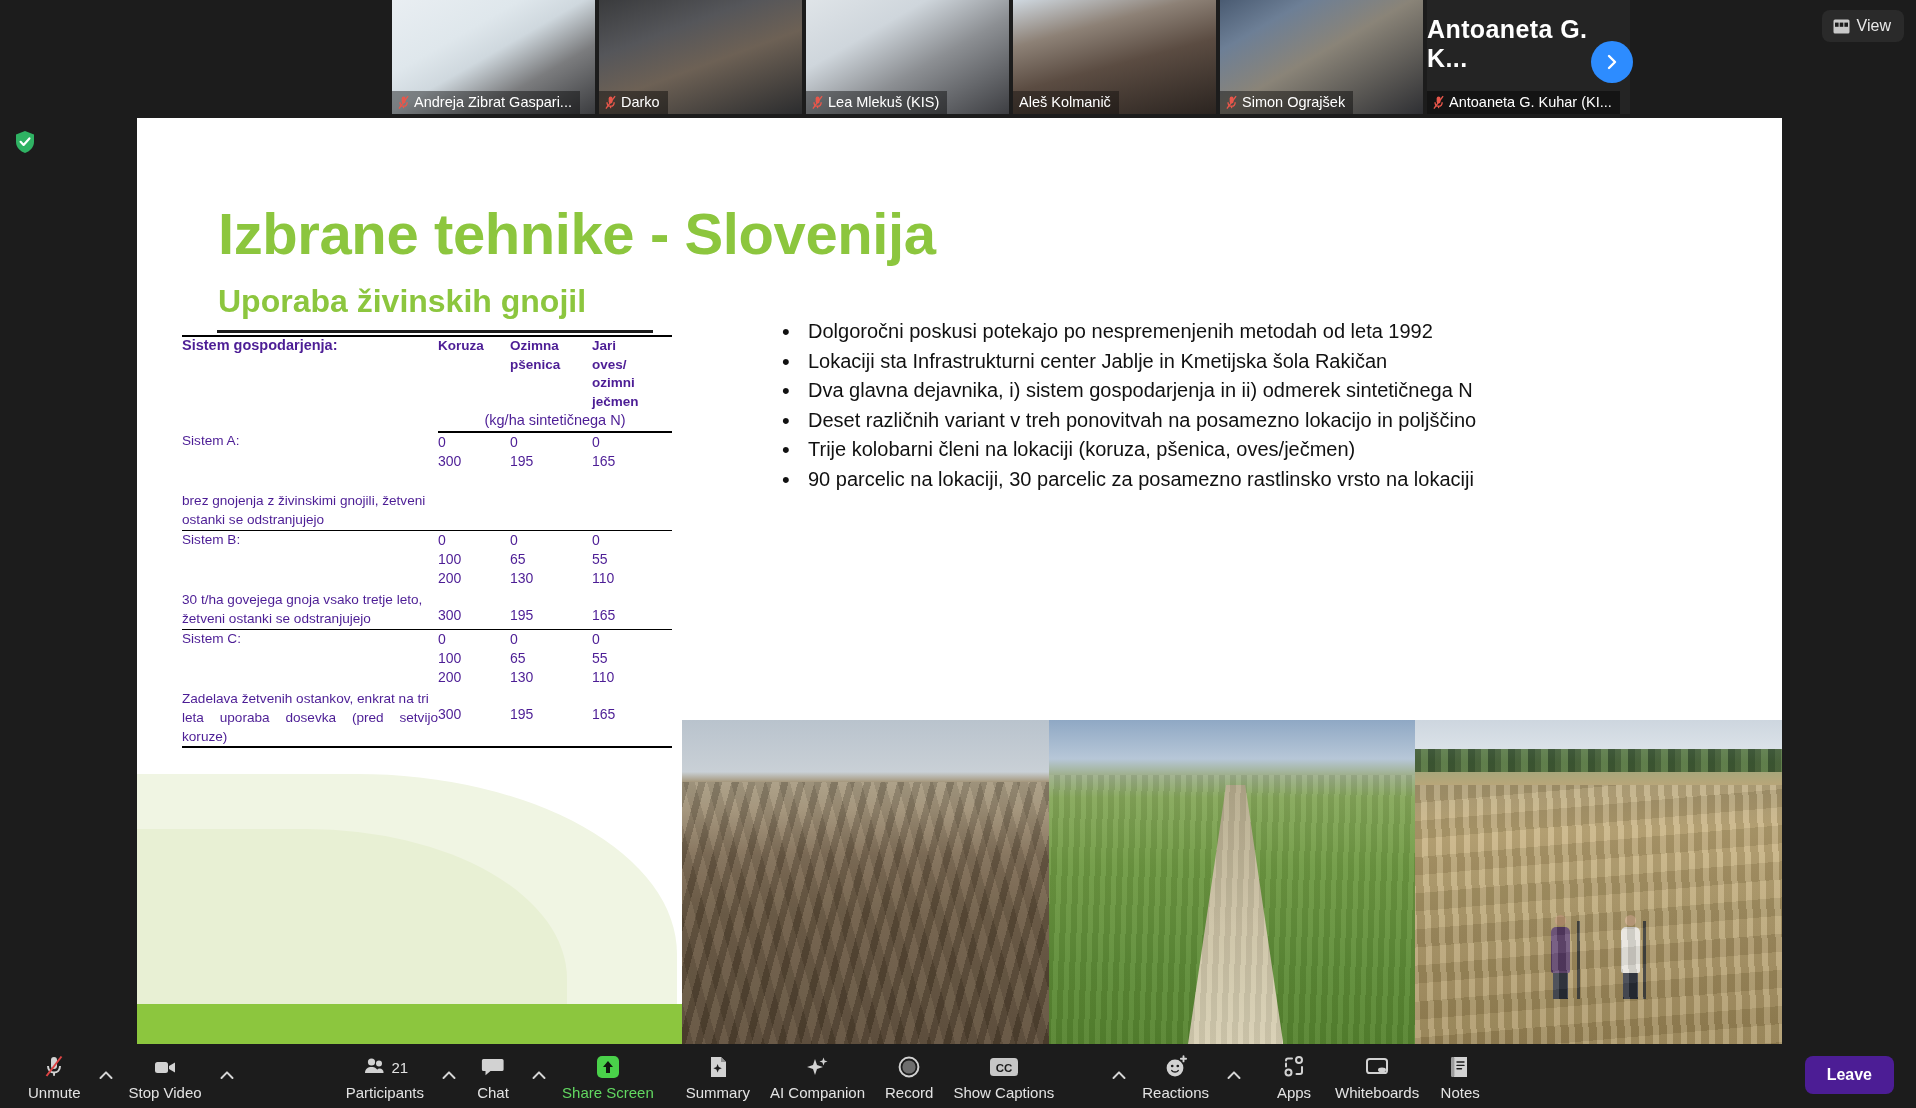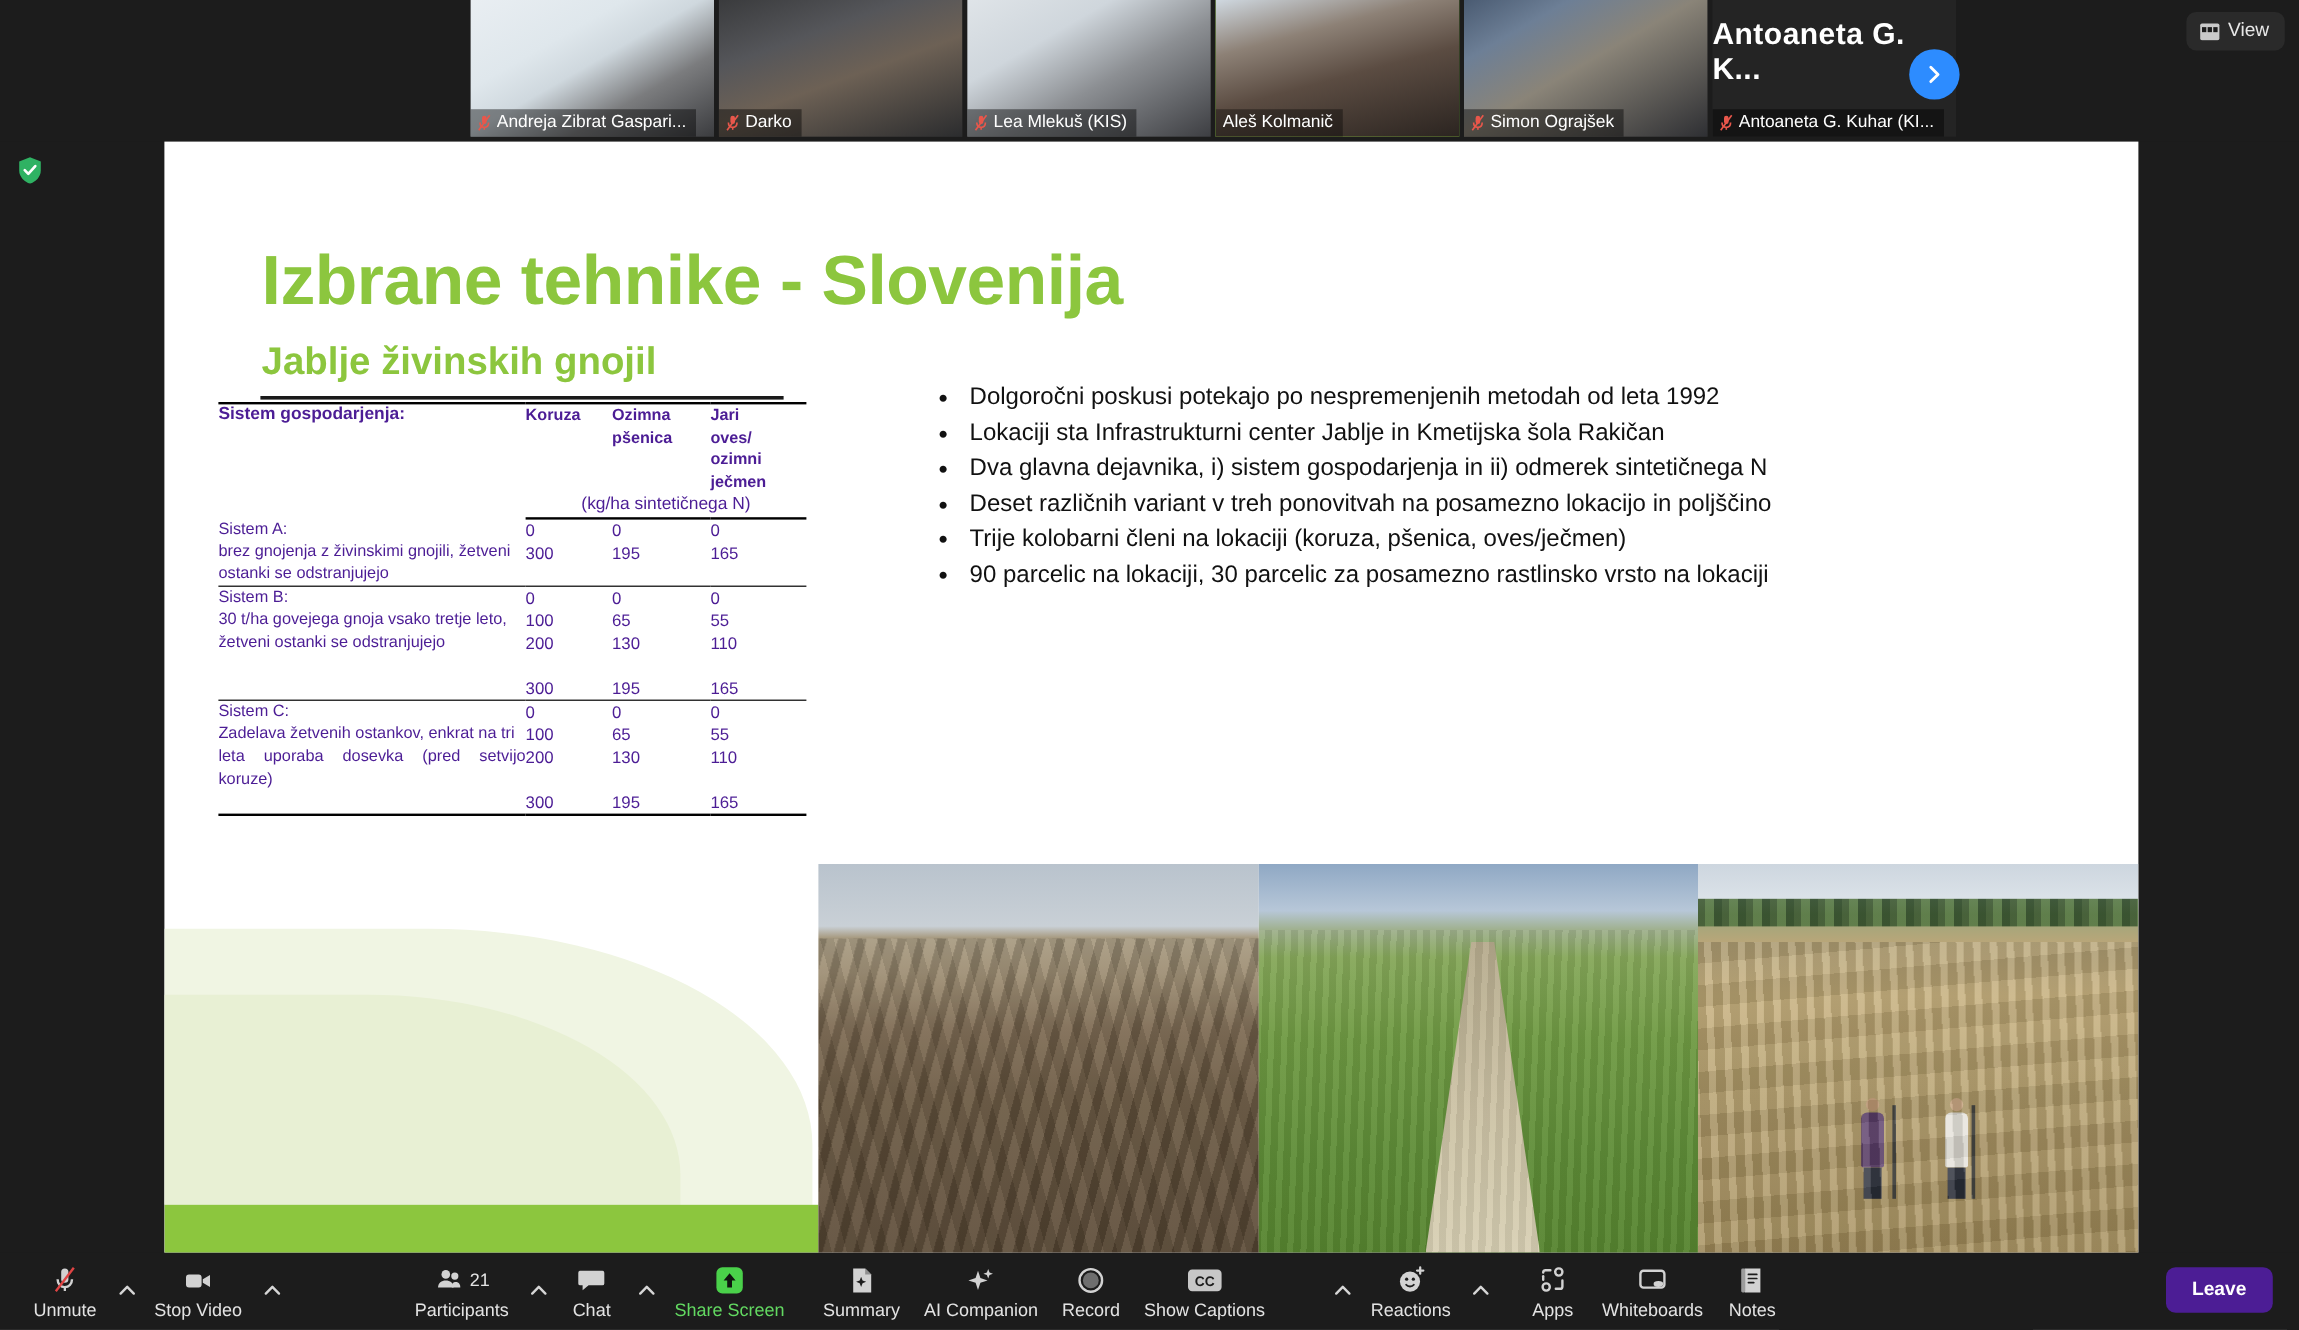--- a/index.html
+++ b/index.html
@@ -170,21 +170,21 @@
   .rule-top    { border-top: 2.4px solid #000; }
   .rule-bottom { border-bottom: 1.4px solid #000; }
   .rule-thick  { border-bottom: 2.4px solid #000; }
 
   .hdr-label { font-size: 14.5px; font-weight: bold; padding: 6px 0 2px 6px; }
   .hdr-col   { font-size: 13.5px; font-weight: bold; padding: 6px 0 2px 0; line-height: 1.38; }
   .unit-cell { font-size: 14.5px; padding: 10px 0 2px 0; text-align: center; }
   .unit-rule { border-bottom: 2.2px solid #000; height: 4px; }
 
   .desc-cell { font-size: 13.6px; line-height: 1.35; padding: 2px 8px 5px 6px; text-align: justify; }
-  .desc-cell .dline1 { margin-bottom: 1px; }
+  .desc-cell .dline1 { margin-bottom: 1px; margin-top: 42px; }
   .num-cell  { font-size: 14px; line-height: 1.35; padding: 2px 0 5px 0; }
   .num-cell div { min-height: 19px; }
 
   
   .bullets {
     position: absolute;
     left: 641px; top: 200px;
     width: 980px;
     color: #111;
   }
@@ -408,21 +408,21 @@
       <path d="M6.6 11.8 L9.6 14.9 L15.4 8.4" stroke="#fff" stroke-width="2.2" fill="none" stroke-linecap="round" stroke-linejoin="round"></path>
     </svg>
   </div>
 
   <div class="slide">
     <div class="wave"></div>
     <div class="wave2"></div>
     <div class="bottom-bar"></div>
 
     <div class="slide-title">Izbrane tehnike - Slovenija</div>
-    <div class="slide-subtitle">Jablje živinskih gnojil</div>
+    <div class="slide-subtitle">Uporaba živinskih gnojil</div>
     <div class="subtitle-rule"></div>
 
     <div class="tbl-wrap">
       <table class="systbl">
         <colgroup>
           <col class="col-desc">
             <col class="col-n1">
             <col class="col-n2">
             <col class="col-n3">
         </colgroup>

